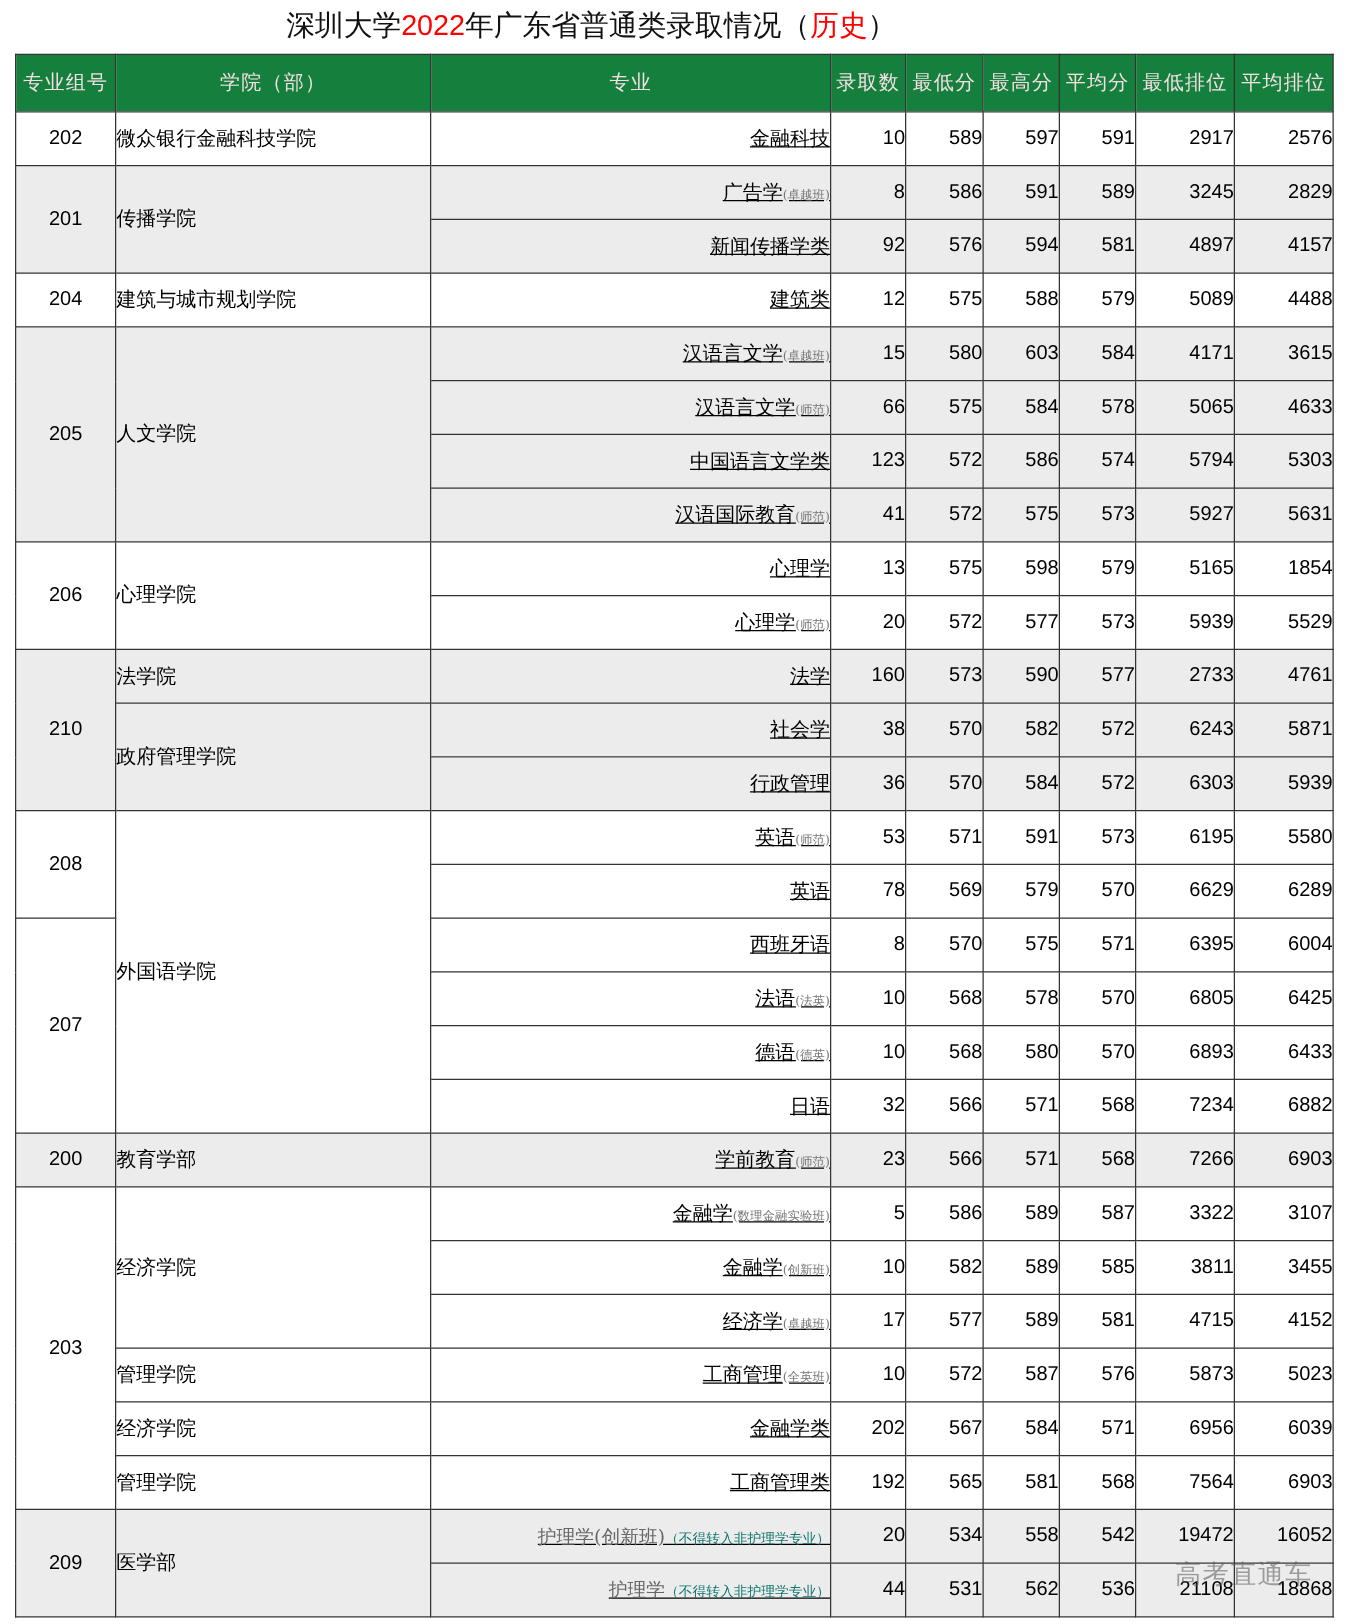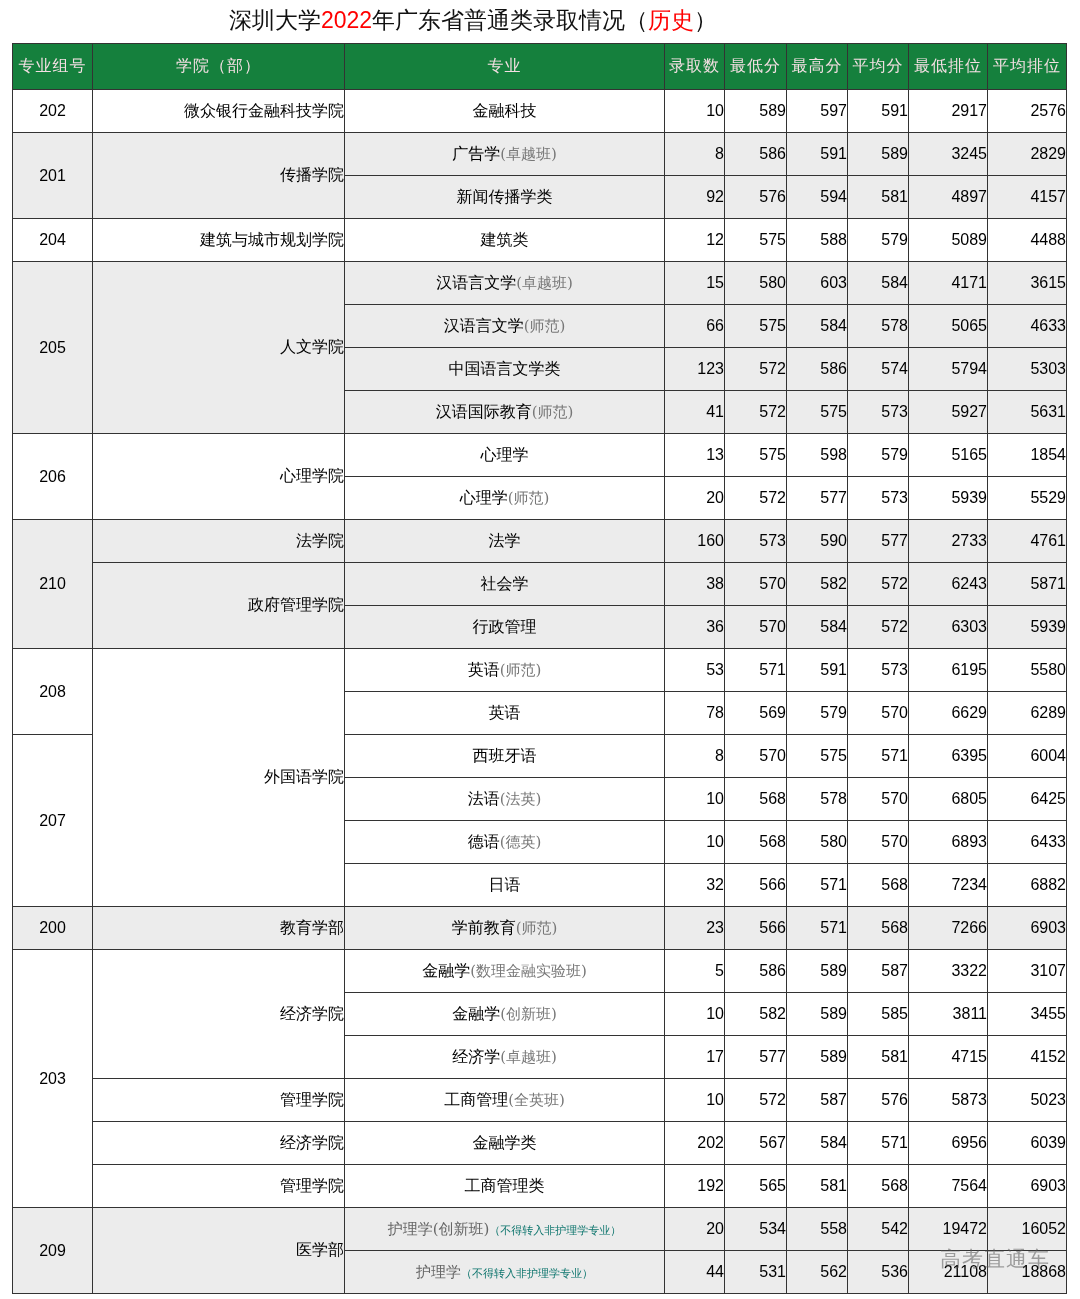--- a/index.html
+++ b/index.html
@@ -4,28 +4,28 @@
 <style>
   html, body { margin: 0; padding: 0; background: #ffffff; }
   body { width: 1080px; height: 1299px; position: relative; font-family: "Liberation Sans", "DejaVu Sans", sans-serif; color: #000; overflow: hidden; }
   .title { position: absolute; left: 0; top: 4px; width: 946px; text-align: center; font-size: 23px; line-height: 32px; color: #111; }
   .title .red { color: #ff0000; }
   table.main { position: absolute; left: 12px; top: 43px; border-collapse: collapse; table-layout: fixed; width: 1054px; }
   table.main th, table.main td { border: 1px solid #333; padding: 0; overflow: hidden; white-space: nowrap; }
   table.main th { background: #15803d; color: #f4dfe3; font-weight: normal; font-size: 16px; height: 45px; letter-spacing: 1px; font-family: "DejaVu Serif", "Liberation Serif", serif; }
   table.main td { height: 42px; font-size: 16px; }
   td.grp { text-align: center; }
-  td.col { text-align: right; padding-left: 2px; }
-  td.maj { text-align: center; padding-left: 2px; }
+  td.col { text-align: left; padding-left: 2px; }
+  td.maj { text-align: right; padding-left: 2px; text-decoration: underline; }
   td.num { text-align: right; padding-right: 2px; font-family: "Liberation Sans", sans-serif; font-stretch: condensed; }
   .shade td { background: #ececec; }
   .white td { background: #ffffff; }
   td.shade { background: #ececec !important; }
   td.white { background: #ffffff !important; }
-  .note { color: #777; font-family: "DejaVu Serif", "Liberation Serif", serif; font-size: 15px; }
+  .note { color: #777; font-family: "DejaVu Serif", "Liberation Serif", serif; font-size: 10px; }
   .warn { color: #0f766e; font-family: "DejaVu Serif", "Liberation Serif", serif; font-size: 11px; }
   .grey { color: #666; font-family: "DejaVu Serif", "Liberation Serif", serif; font-size: 15px; }
   .watermark { position: absolute; left: 940px; top: 1245px; font-size: 21px; color: rgba(90,90,90,0.55); letter-spacing: 1px; pointer-events: none; }
 </style>
 </head>
 <body>
 
 <div class="title"><span>深圳大学</span><span class="red">2022</span><span>年广东省普通类录取情况</span><span>（</span><span class="red">历史</span><span>）</span></div>
 
 <table class="main">

